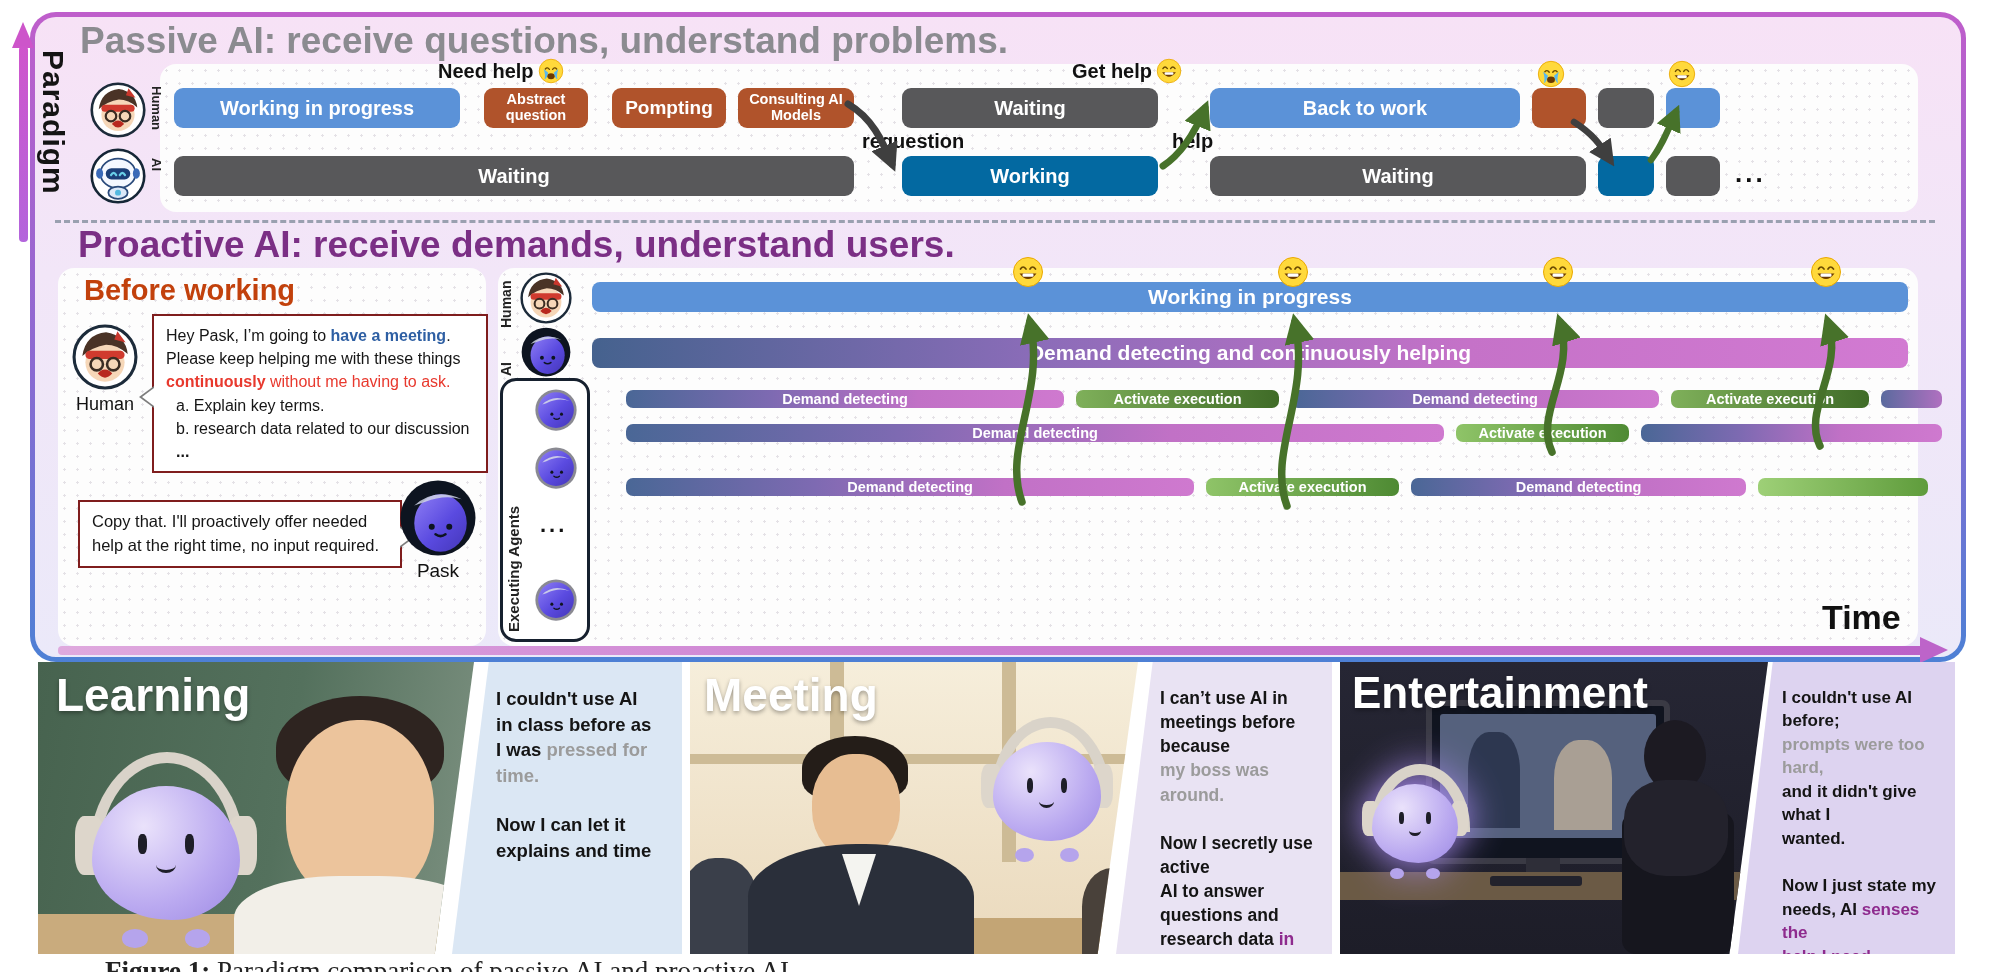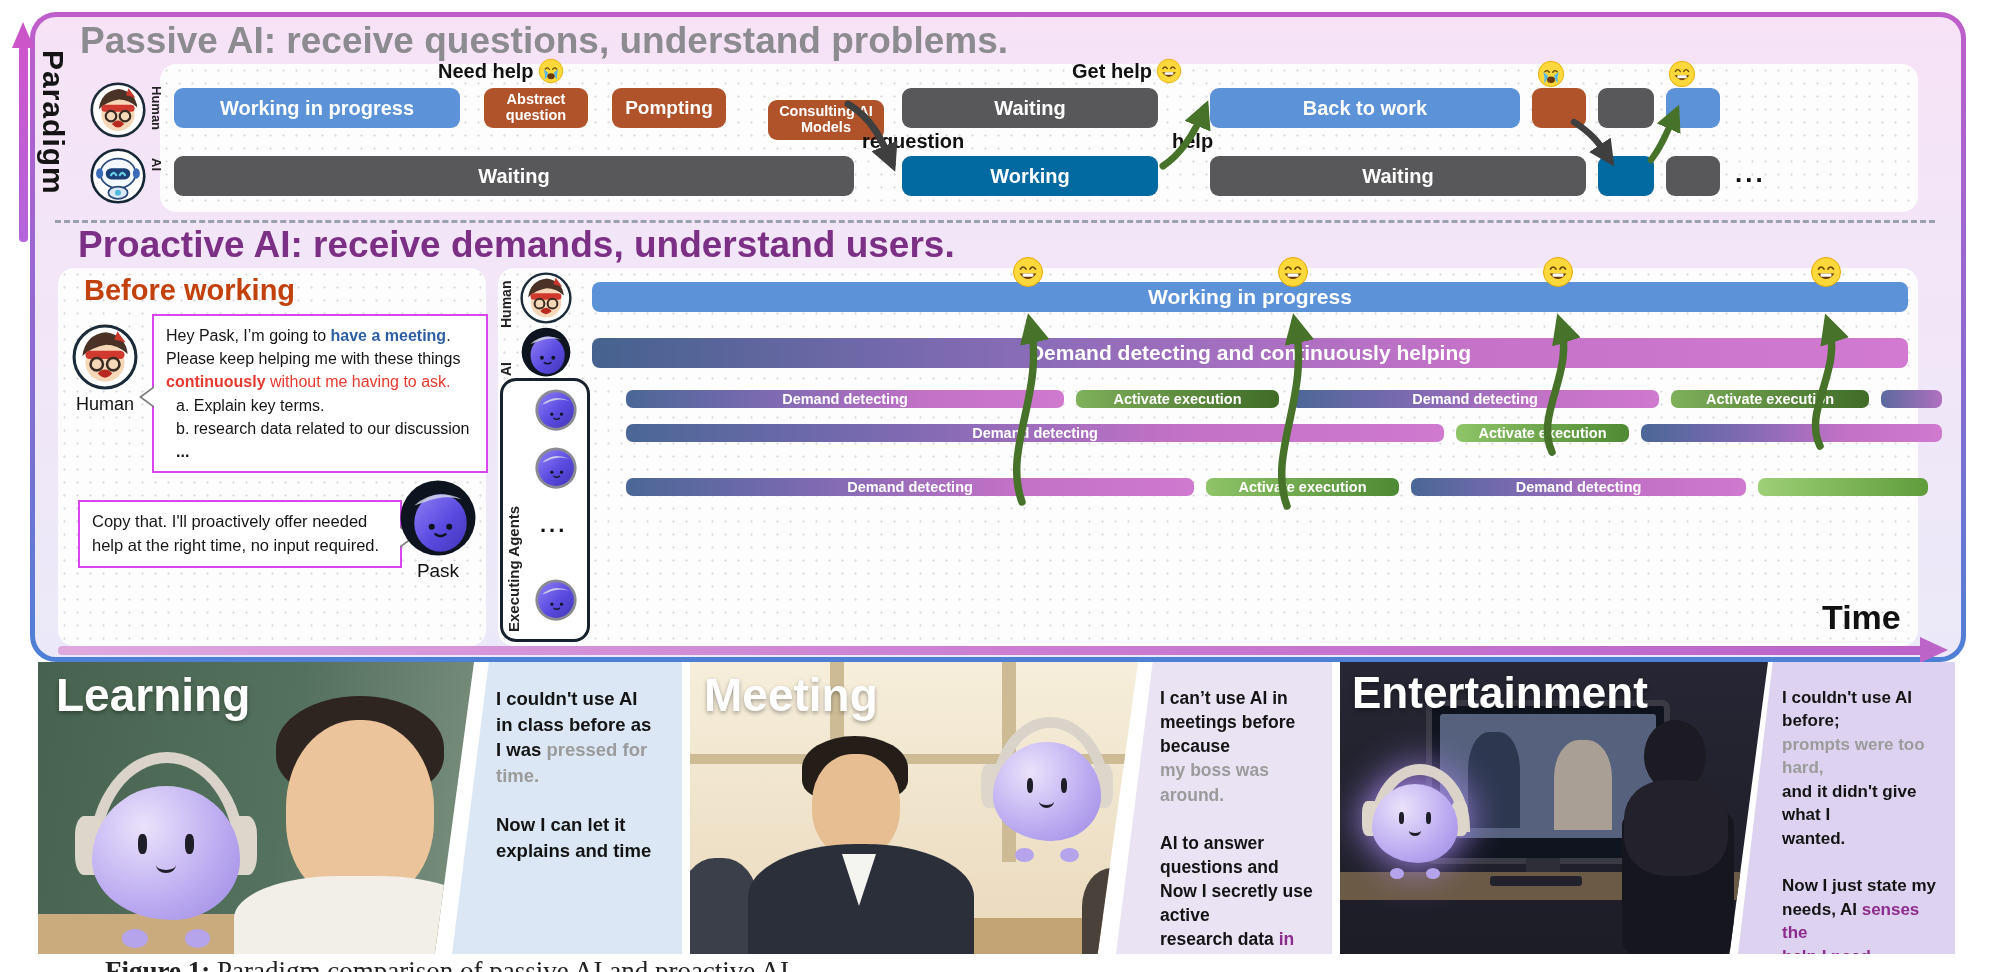--- a/index.html
+++ b/index.html
@@ -44,21 +44,21 @@
   .g-endgreen{background:linear-gradient(90deg,#9ed077,#5f9c3c);}
 
   .annot{position:absolute;font-size:20px;font-weight:bold;color:#111;white-space:nowrap;display:flex;align-items:center;gap:4px;}
   .dots{position:absolute;font-size:26px;font-weight:bold;color:#111;letter-spacing:3px;}
   .emj{display:inline-block;vertical-align:middle;}
 
   
   .agents-box{position:absolute;left:500px;top:378px;width:84px;height:258px;background:#fff;border:3px solid #16202e;border-radius:16px;}
 
   
-  .bubble{position:absolute;background:#fff;border:2px solid #d946ef;color:#161616;font-size:16px;line-height:1.45;padding:8px 12px;}
+  .bubble{position:absolute;background:#fff;border:2px solid #7f1d1d;color:#161616;font-size:16px;line-height:1.45;padding:8px 12px;}
   .bubble .ind{padding-left:10px;}
   .hl-blue{color:#2e5fa3;font-weight:bold;}
   .hl-red{color:#e8392e;}
   .hl-red-b{color:#e8392e;font-weight:bold;}
   .tail-l{position:absolute;left:-15px;top:70px;width:0;height:0;border-top:11px solid transparent;border-bottom:11px solid transparent;border-right:15px solid #7d7d7d;}
   .tail-l:after{content:"";position:absolute;left:3px;top:-9px;border-top:9px solid transparent;border-bottom:9px solid transparent;border-right:12px solid #fff;}
   .tail-r{position:absolute;right:-15px;top:24px;width:0;height:0;border-top:11px solid transparent;border-bottom:11px solid transparent;border-left:15px solid #7d7d7d;}
   .tail-r:after{content:"";position:absolute;right:3px;top:-9px;border-top:9px solid transparent;border-bottom:9px solid transparent;border-left:12px solid #fff;}
   .before-heading{position:absolute;left:84px;top:274px;font-size:29px;font-weight:bold;color:#c2410c;}
   .av-caption{position:absolute;text-align:center;font-size:18px;color:#111;}
@@ -180,21 +180,21 @@
     </svg>
   <div class="vlabel" style="left:149px;top:86px;height:54px;">Human</div>
   <svg class="av" style="left:90px;top:148px;" width="56" height="56">
       <use href="#av-robot"></use>
     </svg>
   <div class="vlabel" style="left:149px;top:158px;height:40px;">AI</div>
 
   <div class="bar c-blue" style="left:174px;top:88px;width:286px;">Working in progress</div>
   <div class="bar c-brown sm" style="left:484px;top:88px;width:104px;">Abstract question</div>
   <div class="bar c-brown" style="left:612px;top:88px;width:114px;font-size:19px;">Pompting</div>
-  <div class="bar c-brown sm" style="left:738px;top:100px;width:116px;margin-left:30px;">Consulting AI Models</div>
+  <div class="bar c-brown sm" style="left:738px;top:88px;width:116px;">Consulting AI Models</div>
   <div class="bar c-gray" style="left:902px;top:88px;width:256px;">Waiting</div>
   <div class="bar c-blue" style="left:1210px;top:88px;width:310px;">Back to work</div>
   <div class="bar c-brown" style="left:1532px;top:88px;width:54px;"></div>
   <div class="bar c-gray" style="left:1598px;top:88px;width:56px;"></div>
   <div class="bar c-blue" style="left:1666px;top:88px;width:54px;"></div>
   <div class="dots" style="left:1735px;top:158px;">...</div>
 
   <div class="bar c-gray" style="left:174px;top:156px;width:680px;">Waiting</div>
   <div class="bar c-green" style="left:902px;top:156px;width:256px;">Working</div>
   <div class="bar c-gray" style="left:1210px;top:156px;width:376px;">Waiting</div>
@@ -380,22 +380,22 @@
         <div class="m-foot r"></div>
     </div>
   </div>
   <div class="scene-title" style="left:704px;top:668px;font-size:46px;">Meeting</div>
   <div class="txtpanel" style="left:1116px;width:216px;background:#e9e3f3;clip-path:polygon(17% 0,100% 0,100% 100%,0 100%);">
     <div class="txt-inner" style="font-size:17.5px;">
       <div>I can’t use AI in</div>
       <div>meetings before because</div>
       <div class="muted">my boss was around.</div>
       <div class="pgap"></div>
+      <div>Now I secretly use active</div>
       <div>AI to answer questions and</div>
-      <div>Now I secretly use active</div>
       <div><span>research data </span><span class="hl-purple">in real time.</span></div>
     </div>
   </div>
 
   <div class="photo scene-ent" style="left:1340px;width:428px;clip-path:polygon(0 0,100% 0,91% 100%,0 100%);">
     <div class="sprop" style="left:86px;top:38px;width:232px;height:152px;background:#10141f;border:6px solid #3a3a44;border-radius:8px;">
       <div class="sprop" style="left:8px;top:8px;width:216px;height:124px;background:#55617d;border-radius:3px;"></div>
       <div class="sprop" style="left:36px;top:26px;width:52px;height:96px;background:#2d3750;border-radius:40% 40% 0 0;"></div>
       <div class="sprop" style="left:122px;top:34px;width:58px;height:90px;background:#a99f94;border-radius:42% 42% 0 0;"></div>
     </div>

